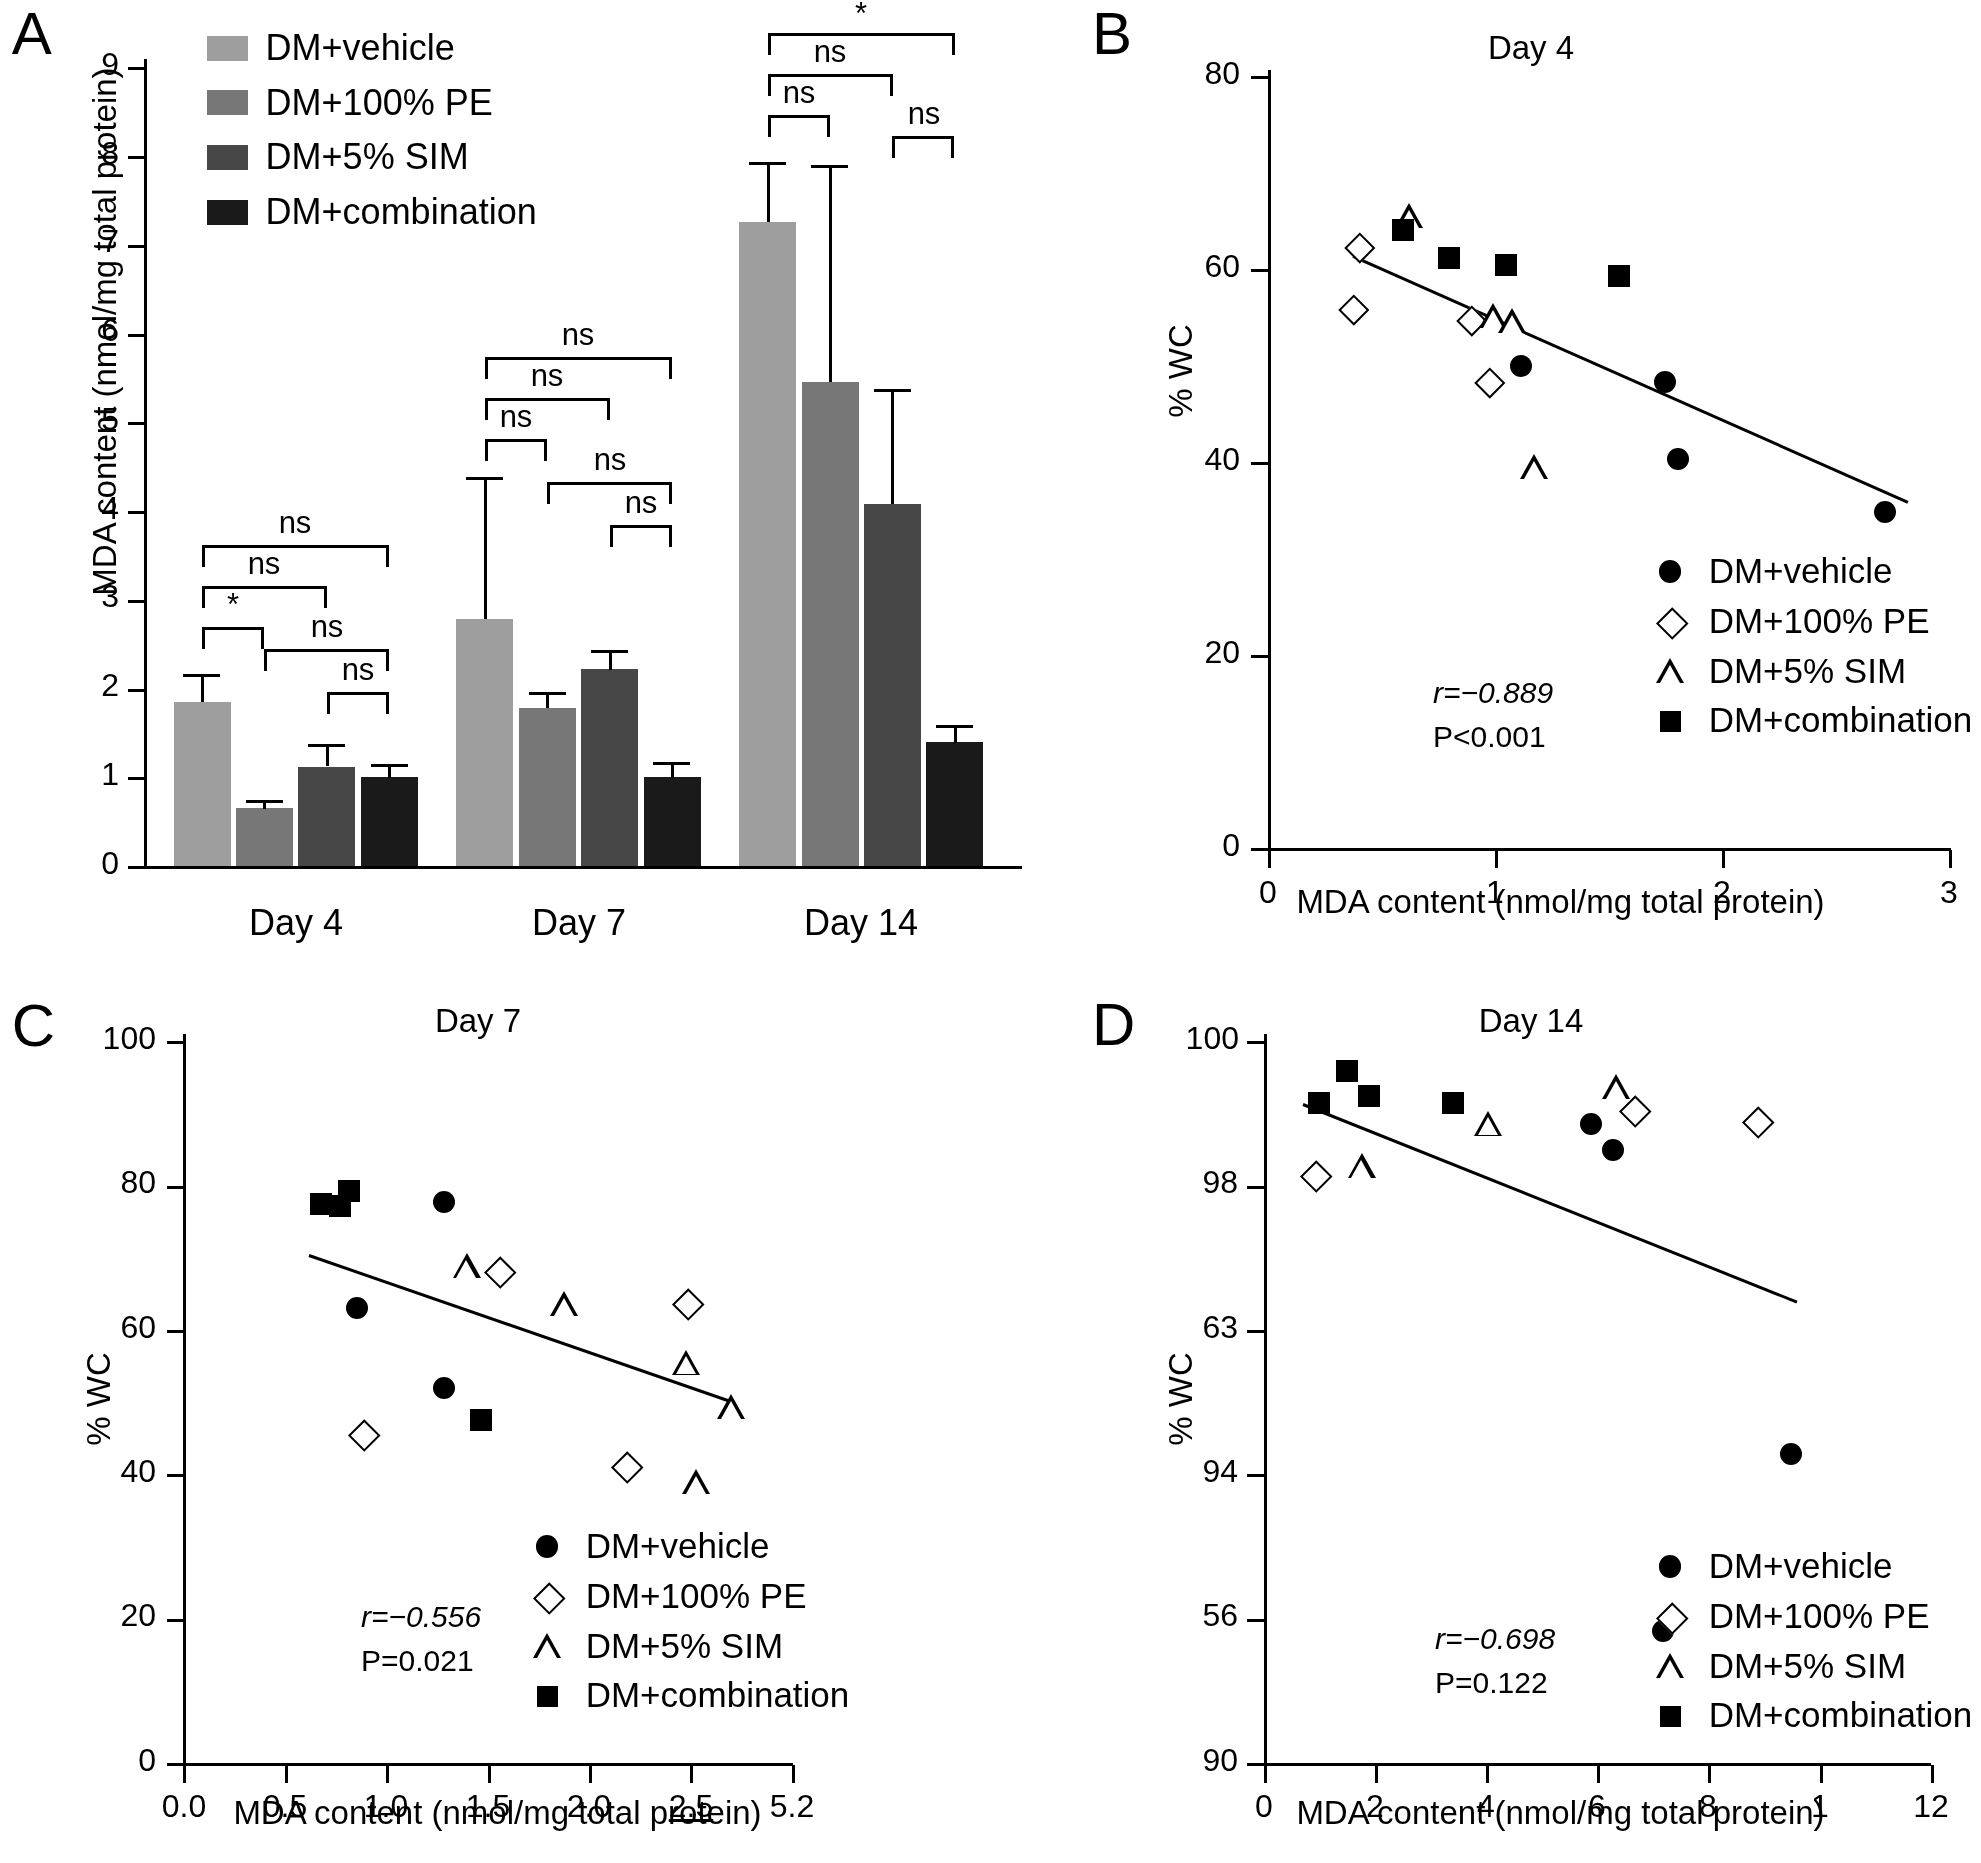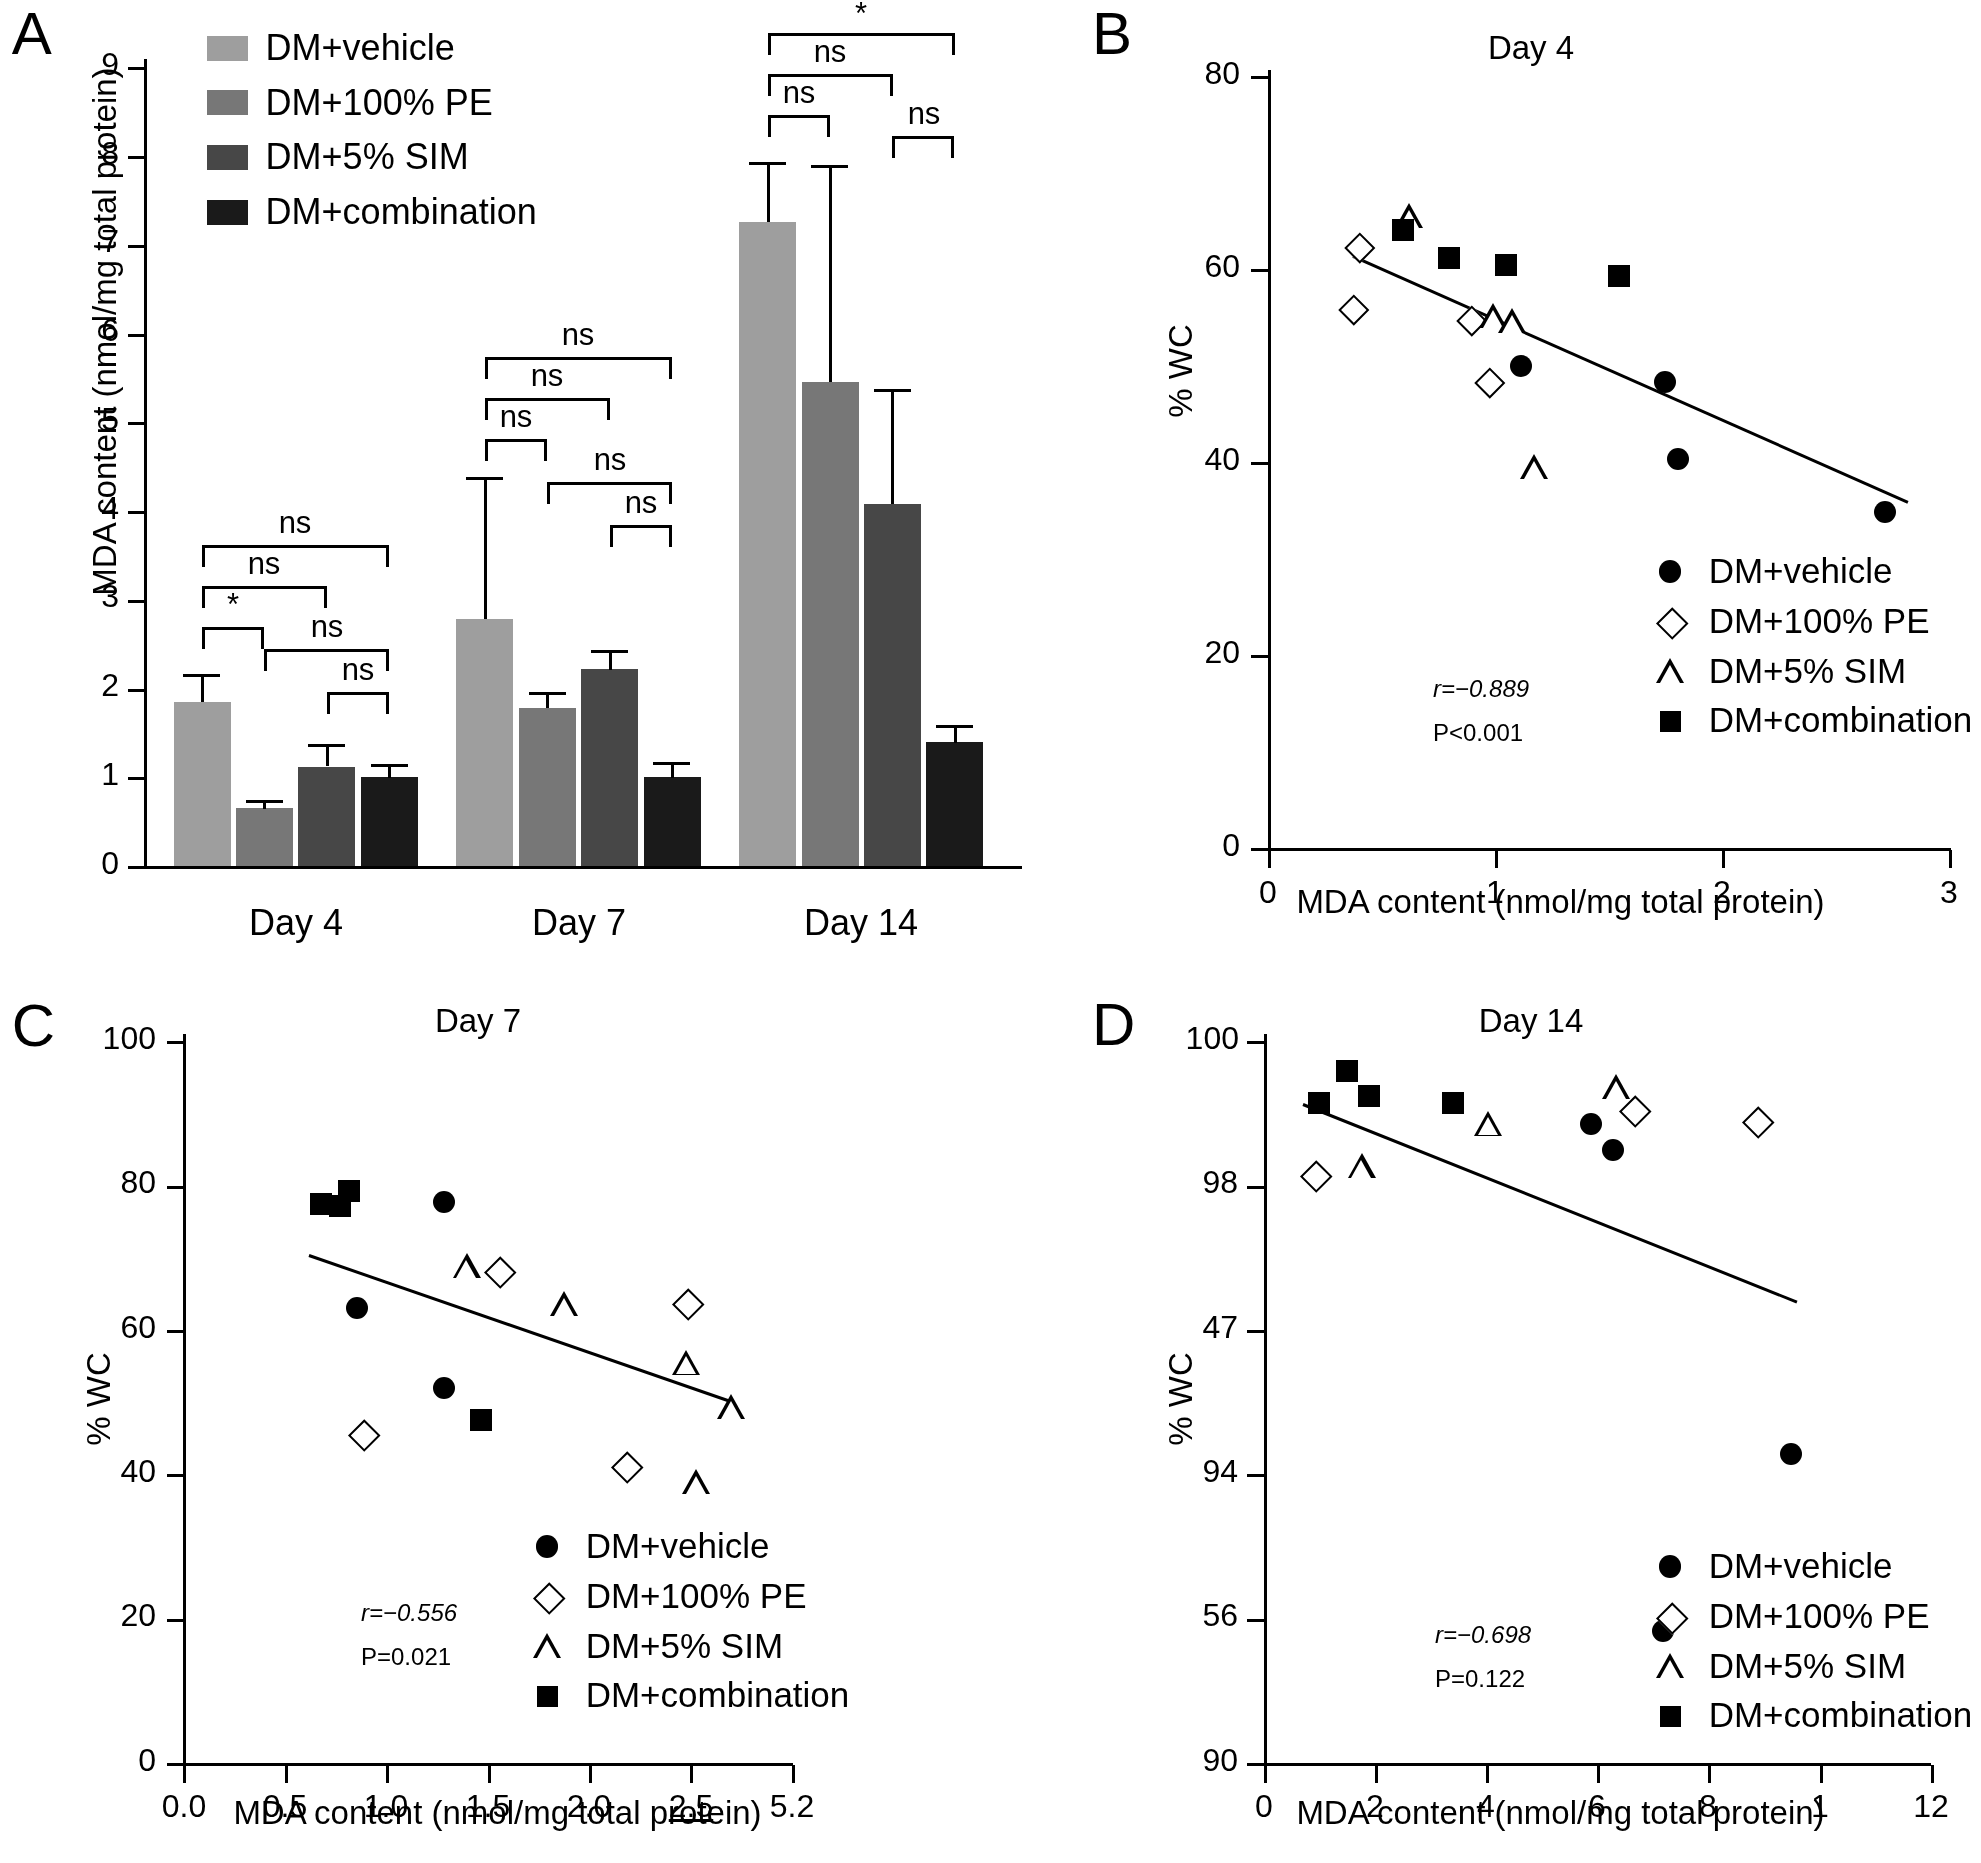--- a/index.html
+++ b/index.html
@@ -30,21 +30,21 @@
   .pt{position:absolute;}
   .pt.circle{border-radius:50%;background:#000;}
   .pt.square{background:#000;}
   .pt.diamond{background:#fff;border:2.9px solid #000;transform:rotate(45deg);}
   .pt.tri{width:0;height:0;background:transparent;}
   .fitline{position:absolute;background:#000;height:2.9px;transform-origin:0 50%;}
   .legendS{position:absolute;}
   .legendS .row{display:flex;align-items:center;margin-bottom:9.8px;}
   .legendS .mk{width:45px;height:39px;position:relative;margin-right:13.7px;}
   .legendS .lbl{font-size:35px;white-space:nowrap;}
-  .stat{position:absolute;font-size:24px;white-space:nowrap;line-height:1.35;}
+  .stat{position:absolute;font-size:30px;white-space:nowrap;line-height:1.35;}
   .stat i{font-style:italic;}
 </style>
 </head>
 <body>
 
 <div class="figure">
 
   <div class="panel" style="left:0;top:0;width:1034px;height:926px;">
     <div class="panel-letter" style="left:11.7px;top:3.9px;">A</div>
 
@@ -433,21 +433,21 @@
     <div class="axisline" style="left:211px;top:98px;width:2.9px;height:731px;"></div>
     <div class="axisline" style="left:211px;top:827px;width:667px;height:2.9px;"></div>
 
     <div class="tick" style="left:194px;top:827px;width:17.6px;height:2.9px;"></div>
     <div class="tick-label" style="left:107px;top:806px;width:78px;">90</div>
     <div class="tick" style="left:194px;top:683px;width:17.6px;height:2.9px;"></div>
     <div class="tick-label" style="left:107px;top:661px;width:78px;">56</div>
     <div class="tick" style="left:194px;top:538px;width:17.6px;height:2.9px;"></div>
     <div class="tick-label" style="left:107px;top:517px;width:78px;">94</div>
     <div class="tick" style="left:194px;top:394px;width:17.6px;height:2.9px;"></div>
-    <div class="tick-label" style="left:107px;top:373px;width:78px;">47</div>
+    <div class="tick-label" style="left:107px;top:373px;width:78px;">63</div>
     <div class="tick" style="left:194px;top:250px;width:17.6px;height:2.9px;"></div>
     <div class="tick-label" style="left:107px;top:228px;width:78px;">98</div>
     <div class="tick" style="left:194px;top:105px;width:17.6px;height:2.9px;"></div>
     <div class="tick-label" style="left:98px;top:84px;width:88px;">100</div>
 
     <div class="tick" style="left:211px;top:829px;width:2.9px;height:17.6px;"></div>
     <div class="tick-label x" style="left:172px;top:852px;width:78px;">0</div>
     <div class="tick" style="left:322px;top:829px;width:2.9px;height:17.6px;"></div>
     <div class="tick-label x" style="left:283px;top:852px;width:78px;">2</div>
     <div class="tick" style="left:433px;top:829px;width:2.9px;height:17.6px;"></div>

